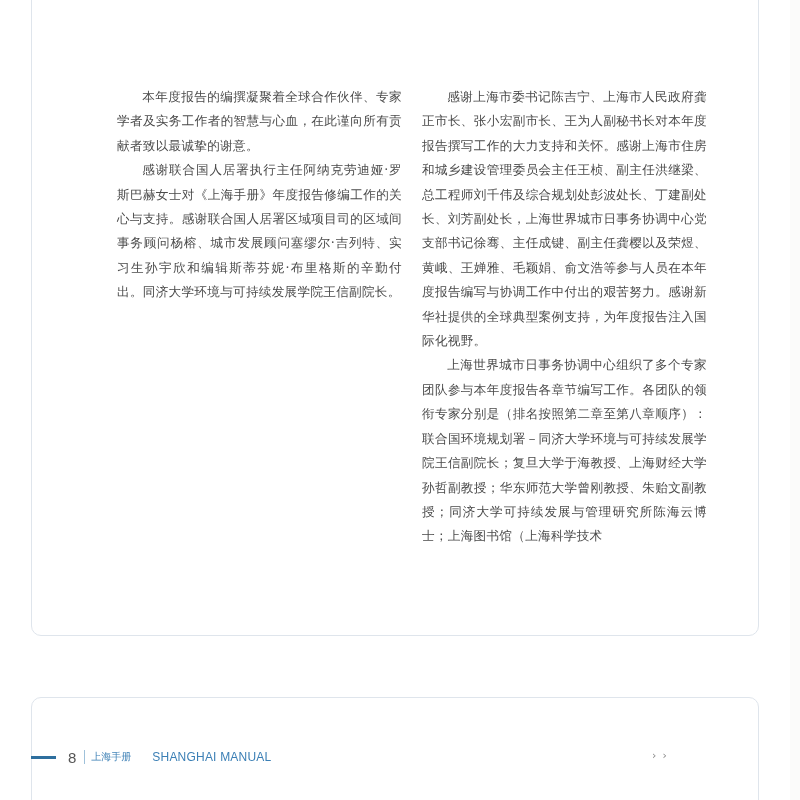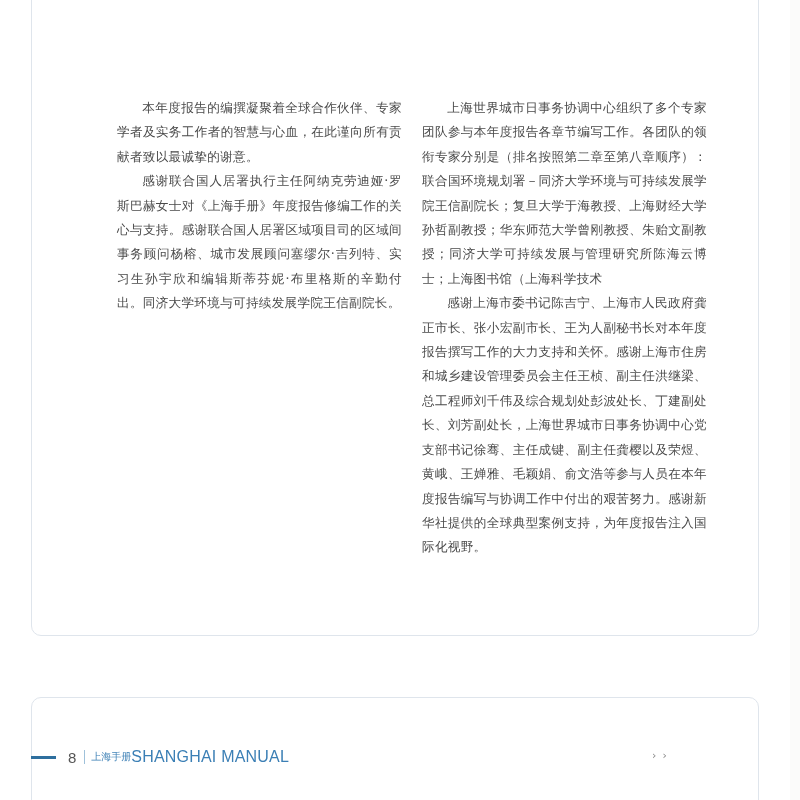--- a/index.html
+++ b/index.html
@@ -19,21 +19,21 @@
     border: 1px solid #dfe5ec;
     border-radius: 10px;
     background: #ffffff;
     box-sizing: border-box;
   }
   .page-top { top: -20px; height: 656px; }
   .page-bottom { top: 697px; height: 140px; }
 
   .col {
     position: absolute;
-    top: 96px;
+    top: 85px;
     width: 285px;
     font-family: "DejaVu Serif", serif;
     font-size: 12.6px;
     line-height: 24.4px;
     color: #4a4a4a;
     text-align: justify;
     letter-spacing: 0.3px;
   }
   .col-left { left: 117px; }
   .col-right { left: 422px; }
@@ -48,25 +48,25 @@
   }
   .page-number {
     font-family: "Liberation Sans", sans-serif;
     font-size: 15px; color: #555555; margin-right: 8px;
   }
   .footer-sep {
     width: 1px; height: 14px; background: #9fc1da; margin-right: 6px;
   }
   .footer-title {
     font-family: "Liberation Sans", sans-serif;
-    font-size: 10px; color: #3b7fb5; margin-right: 0;
+    font-size: 10px; color: #3b7fb5; margin-right: 21px;
   }
   .footer-title-en {
     font-family: "Liberation Sans", sans-serif;
-    font-size: 16px; color: #3b7fb5; letter-spacing: 0.2px;
+    font-size: 12px; color: #3b7fb5; letter-spacing: 0.2px;
   }
   .nav-arrows {
     position: absolute; top: 749px; left: 652px;
     display: flex; gap: 6px;
     font-family: "DejaVu Sans", sans-serif;
     font-size: 11px; color: #888888;
   }
   .nav-arrows span { cursor: pointer; }
 </style>
 </head>
@@ -76,22 +76,22 @@
 
 <div class="page page-top"></div>
 <div class="page page-bottom"></div>
 
 <div class="col col-left">
   <p>本年度报告的编撰凝聚着全球合作伙伴、专家学者及实务工作者的智慧与心血，在此谨向所有贡献者致以最诚挚的谢意。</p>
   <p>感谢联合国人居署执行主任阿纳克劳迪娅·罗斯巴赫女士对《上海手册》年度报告修编工作的关心与支持。感谢联合国人居署区域项目司的区域间事务顾问杨榕、城市发展顾问塞缪尔·吉列特、实习生孙宇欣和编辑斯蒂芬妮·布里格斯的辛勤付出。同济大学环境与可持续发展学院王信副院长。</p>
 </div>
 
 <div class="col col-right">
+  <p>感谢上海市委书记陈吉宁、上海市人民政府龚正市长、张小宏副市长、王为人副秘书长对本年度报告撰写工作的大力支持和关怀。感谢上海市住房和城乡建设管理委员会主任王桢、副主任洪继梁、总工程师刘千伟及综合规划处彭波处长、丁建副处长、刘芳副处长，上海世界城市日事务协调中心党支部书记徐骞、主任成键、副主任龚樱以及荣煜、黄峨、王婵雅、毛颖娟、俞文浩等参与人员在本年度报告编写与协调工作中付出的艰苦努力。感谢新华社提供的全球典型案例支持，为年度报告注入国际化视野。</p>
   <p>上海世界城市日事务协调中心组织了多个专家团队参与本年度报告各章节编写工作。各团队的领衔专家分别是（排名按照第二章至第八章顺序）：联合国环境规划署－同济大学环境与可持续发展学院王信副院长；复旦大学于海教授、上海财经大学孙哲副教授；华东师范大学曾刚教授、朱贻文副教授；同济大学可持续发展与管理研究所陈海云博士；上海图书馆（上海科学技术</p>
-  <p>感谢上海市委书记陈吉宁、上海市人民政府龚正市长、张小宏副市长、王为人副秘书长对本年度报告撰写工作的大力支持和关怀。感谢上海市住房和城乡建设管理委员会主任王桢、副主任洪继梁、总工程师刘千伟及综合规划处彭波处长、丁建副处长、刘芳副处长，上海世界城市日事务协调中心党支部书记徐骞、主任成键、副主任龚樱以及荣煜、黄峨、王婵雅、毛颖娟、俞文浩等参与人员在本年度报告编写与协调工作中付出的艰苦努力。感谢新华社提供的全球典型案例支持，为年度报告注入国际化视野。</p>
 </div>
 
 <div class="footer">
   <div class="footer-bar"></div>
   <span class="page-number">8</span>
   <div class="footer-sep"></div>
   <span class="footer-title">上海手册</span>
   <span class="footer-title-en">SHANGHAI MANUAL</span>
 </div>
 

